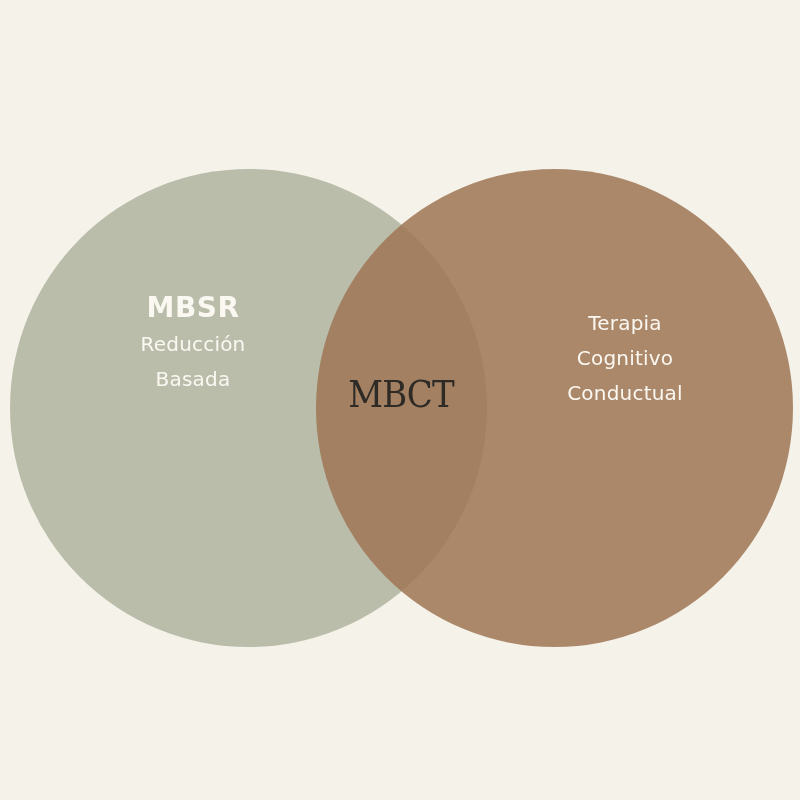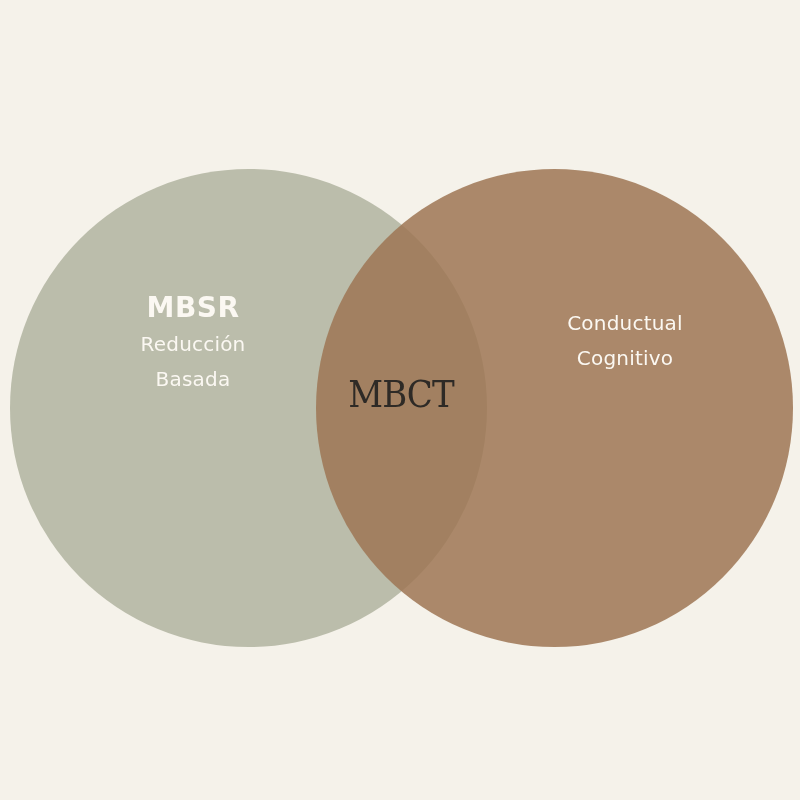--- a/index.html
+++ b/index.html
@@ -82,18 +82,19 @@
   <div class="circle circle-left"></div>
   <div class="circle circle-right"></div>
 
   <div class="label-block label-left">
     <div class="title">MBSR</div>
     <div class="line">Reducción</div>
     <div class="line">Basada</div>
   </div>
 
   <div class="label-block label-right">
+    <div class="line">Terapia</div>
+    <div class="line">Cognitivo</div>
     <div class="line">Conductual</div>
-    <div class="line">Cognitivo</div>
   </div>
 
   <div class="center-label">MBCT</div>
 </div>
 
 </body></html>

